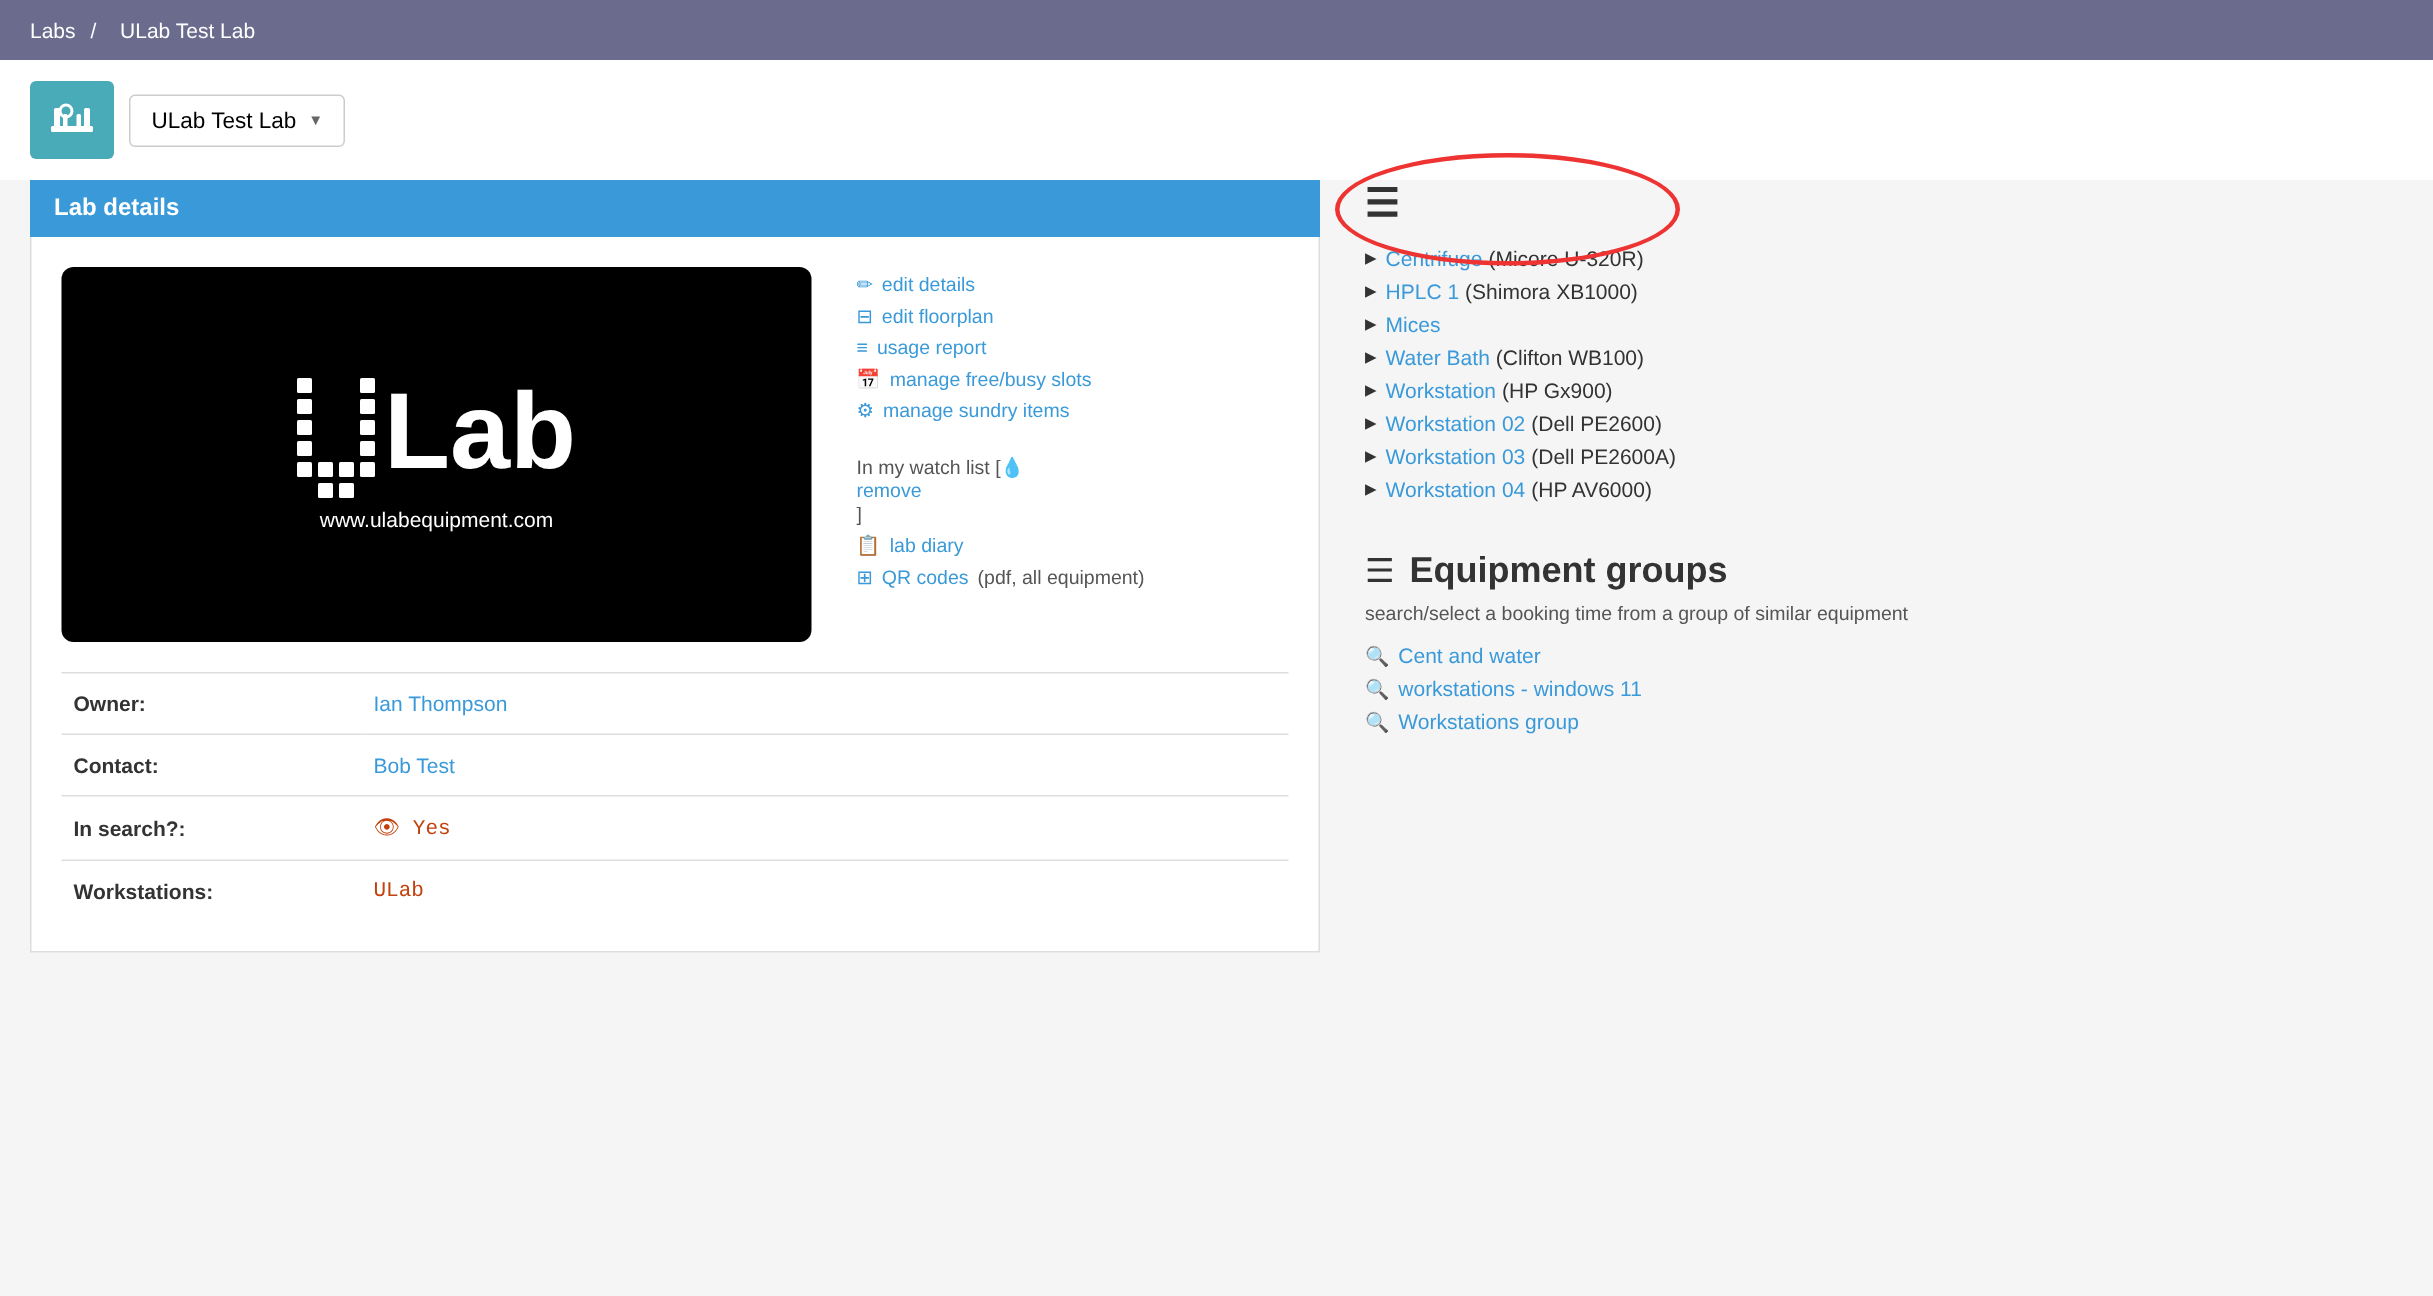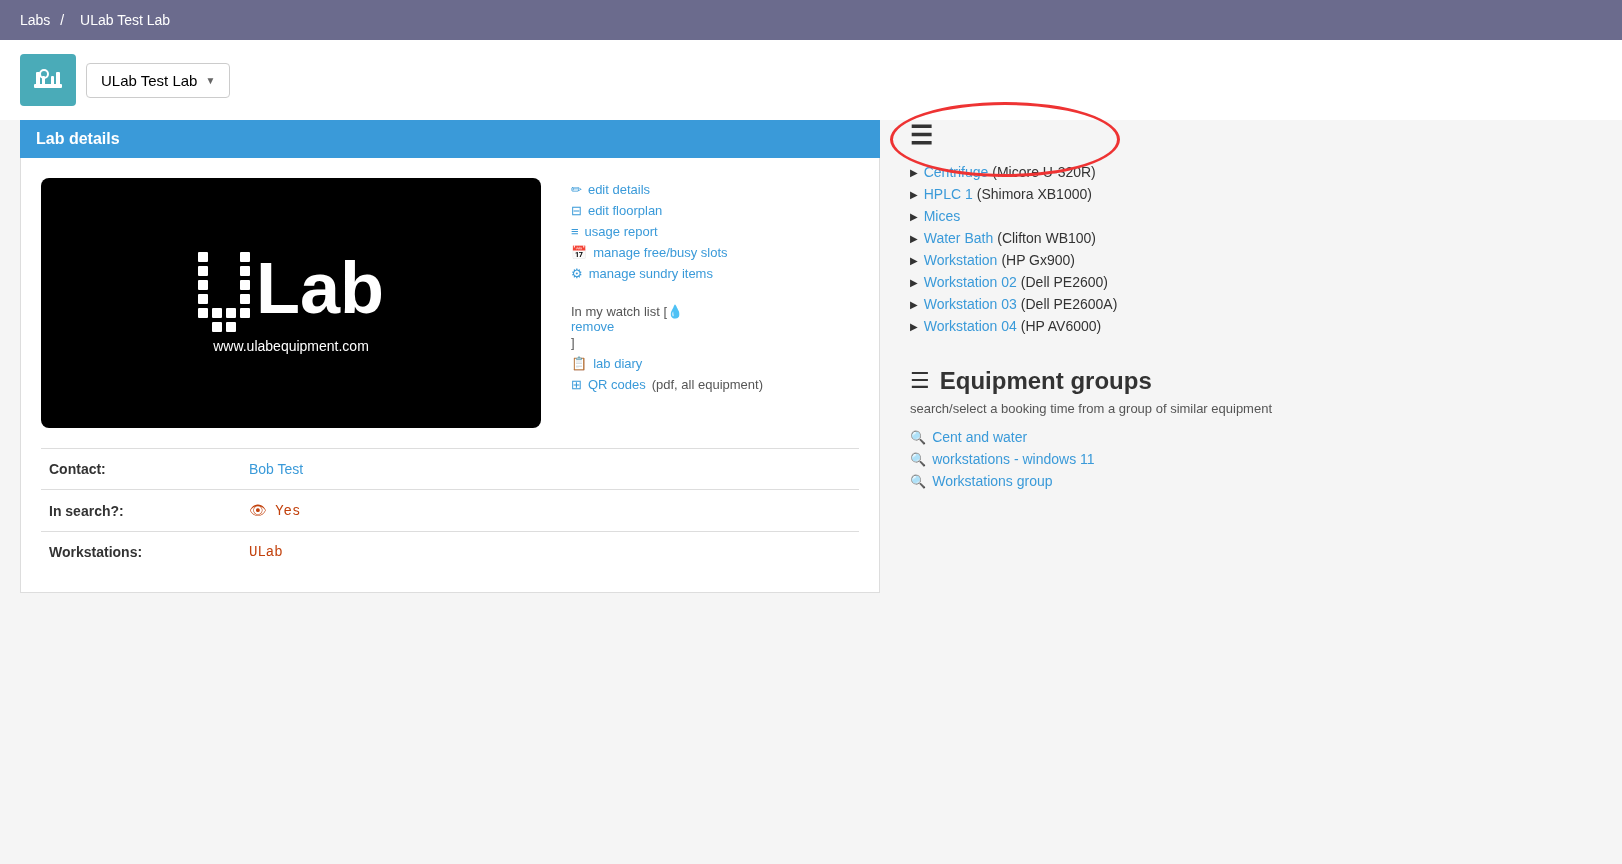--- a/index.html
+++ b/index.html
@@ -365,20 +365,24 @@
           <a href="#">
             <span>⊞</span>
             <span>QR codes</span>
             <span style="color:#555;">(pdf, all equipment)</span>
           </a>
         </div>
       </div>
 
       <table class="lab-info-table">
         <tbody>
+            <tr>
+          <td>Owner:</td>
+          <td><a href="#" style="color:#3a9ad9;text-decoration:none;">Ian Thompson</a></td>
+        </tr>
         <tr>
           <td>Contact:</td>
           <td><a href="#" style="color:#3a9ad9;text-decoration:none;">Bob Test</a></td>
         </tr>
         <tr>
           <td>In search?:</td>
           <td class="black-text">
             <span>👁</span>
             <span>Yes</span>
           </td>

